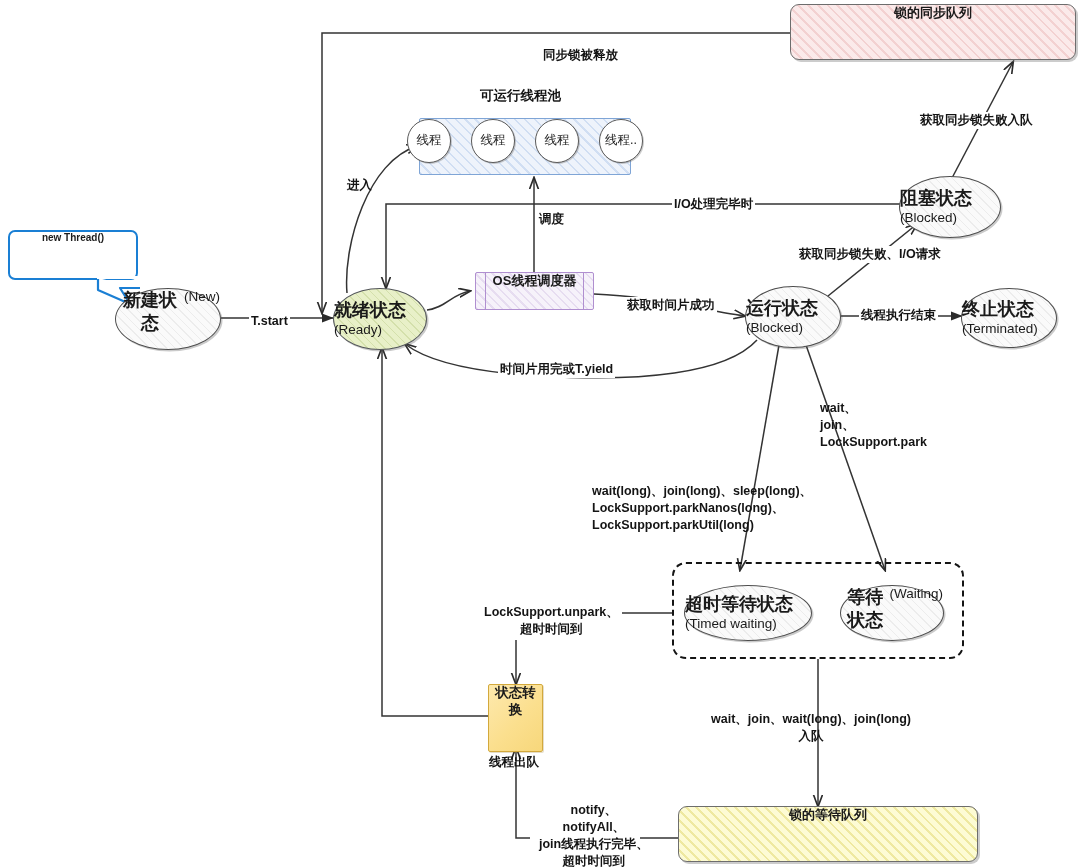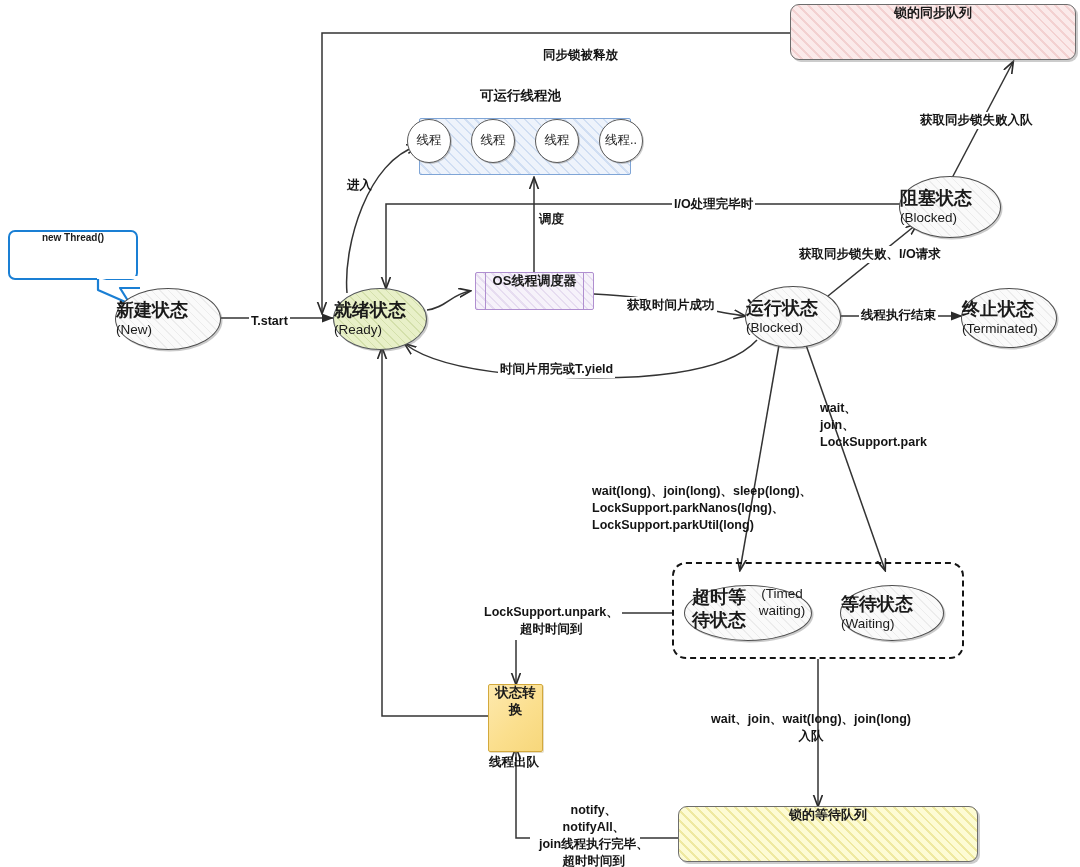--- a/index.html
+++ b/index.html
@@ -198,21 +198,21 @@
   </svg>
 
   <div class="node callout" style="left:8px;top:230px;width:130px;height:50px;">
     <span>new Thread()</span>
   </div>
   <svg style="position:absolute;left:96px;top:276px;width:46px;height:32px;">
     <path d="M2,2 L2,14 L34,28 L24,12 L44,12" fill="#ffffff" stroke="#1a7fd4" stroke-width="2.2" stroke-linejoin="round"></path>
     <path d="M1,1 L46,1" stroke="#ffffff" stroke-width="4"></path>
   </svg>
 
-  <div class="node ellipse" style="left:115px;top:288px;width:106px;height:62px;flex-direction:column;">
+  <div class="node ellipse" style="left:115px;top:288px;width:106px;height:62px;flex-direction:row;">
     <span class="cn">新建状态</span>
     <span class="en">(New)</span>
   </div>
 
   <div class="node ellipse green" style="left:333px;top:288px;width:94px;height:62px;flex-direction:column;">
     <span class="cn">就绪状态</span>
     <span class="en">(Ready)</span>
   </div>
 
   <div class="node ellipse" style="left:745px;top:286px;width:96px;height:62px;flex-direction:column;">
@@ -225,26 +225,26 @@
     <span class="en">(Blocked)</span>
   </div>
 
   <div class="node ellipse" style="left:961px;top:288px;width:96px;height:60px;flex-direction:column;">
     <span class="cn">终止状态</span>
     <span class="en">(Terminated)</span>
   </div>
 
   <div class="node dashed-group" style="left:672px;top:562px;width:292px;height:97px;"></div>
 
-  <div class="node ellipse" style="left:684px;top:585px;width:128px;height:56px;flex-direction:row;">
+  <div class="node ellipse" style="left:684px;top:585px;width:128px;height:56px;flex-direction:column;">
     <span class="cn">超时等待状态</span>
     <span class="en">(Timed waiting)</span>
   </div>
 
-  <div class="node ellipse" style="left:840px;top:585px;width:104px;height:56px;flex-direction:column;">
+  <div class="node ellipse" style="left:840px;top:585px;width:104px;height:56px;flex-direction:row;">
     <span class="cn">等待状态</span>
     <span class="en">(Waiting)</span>
   </div>
 
   <div class="node rect pink" style="left:790px;top:4px;width:286px;height:56px;">
     <span>锁的同步队列</span>
   </div>
 
   <div class="node rect yellow" style="left:678px;top:806px;width:300px;height:56px;">
     <span>锁的等待队列</span>

